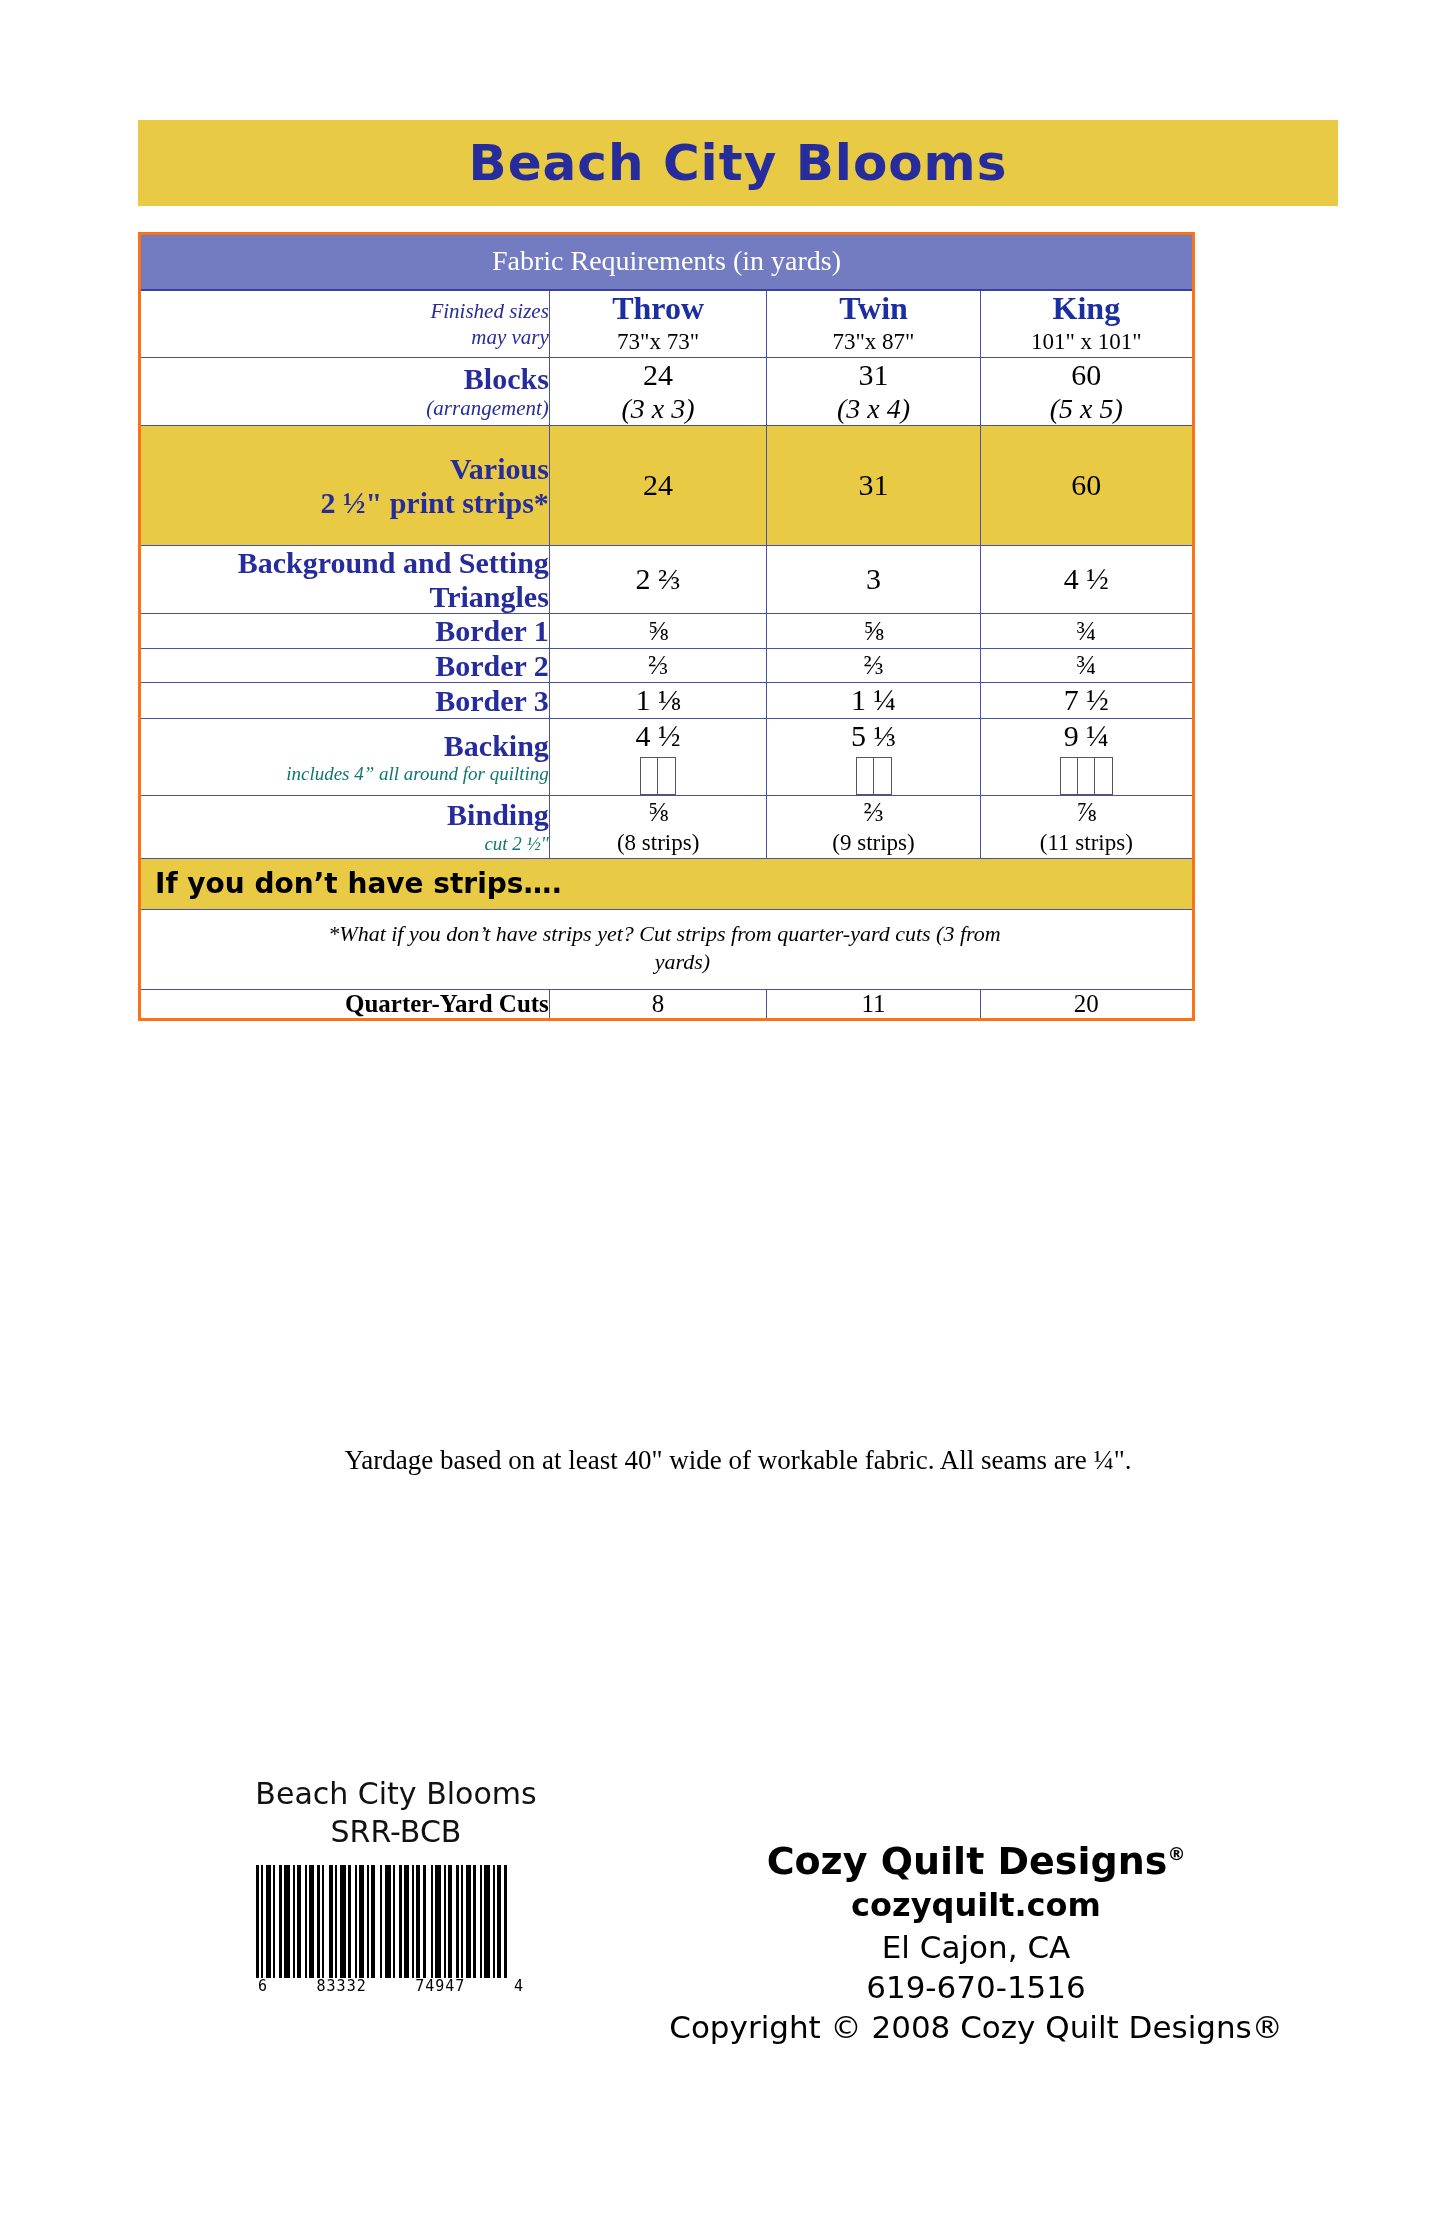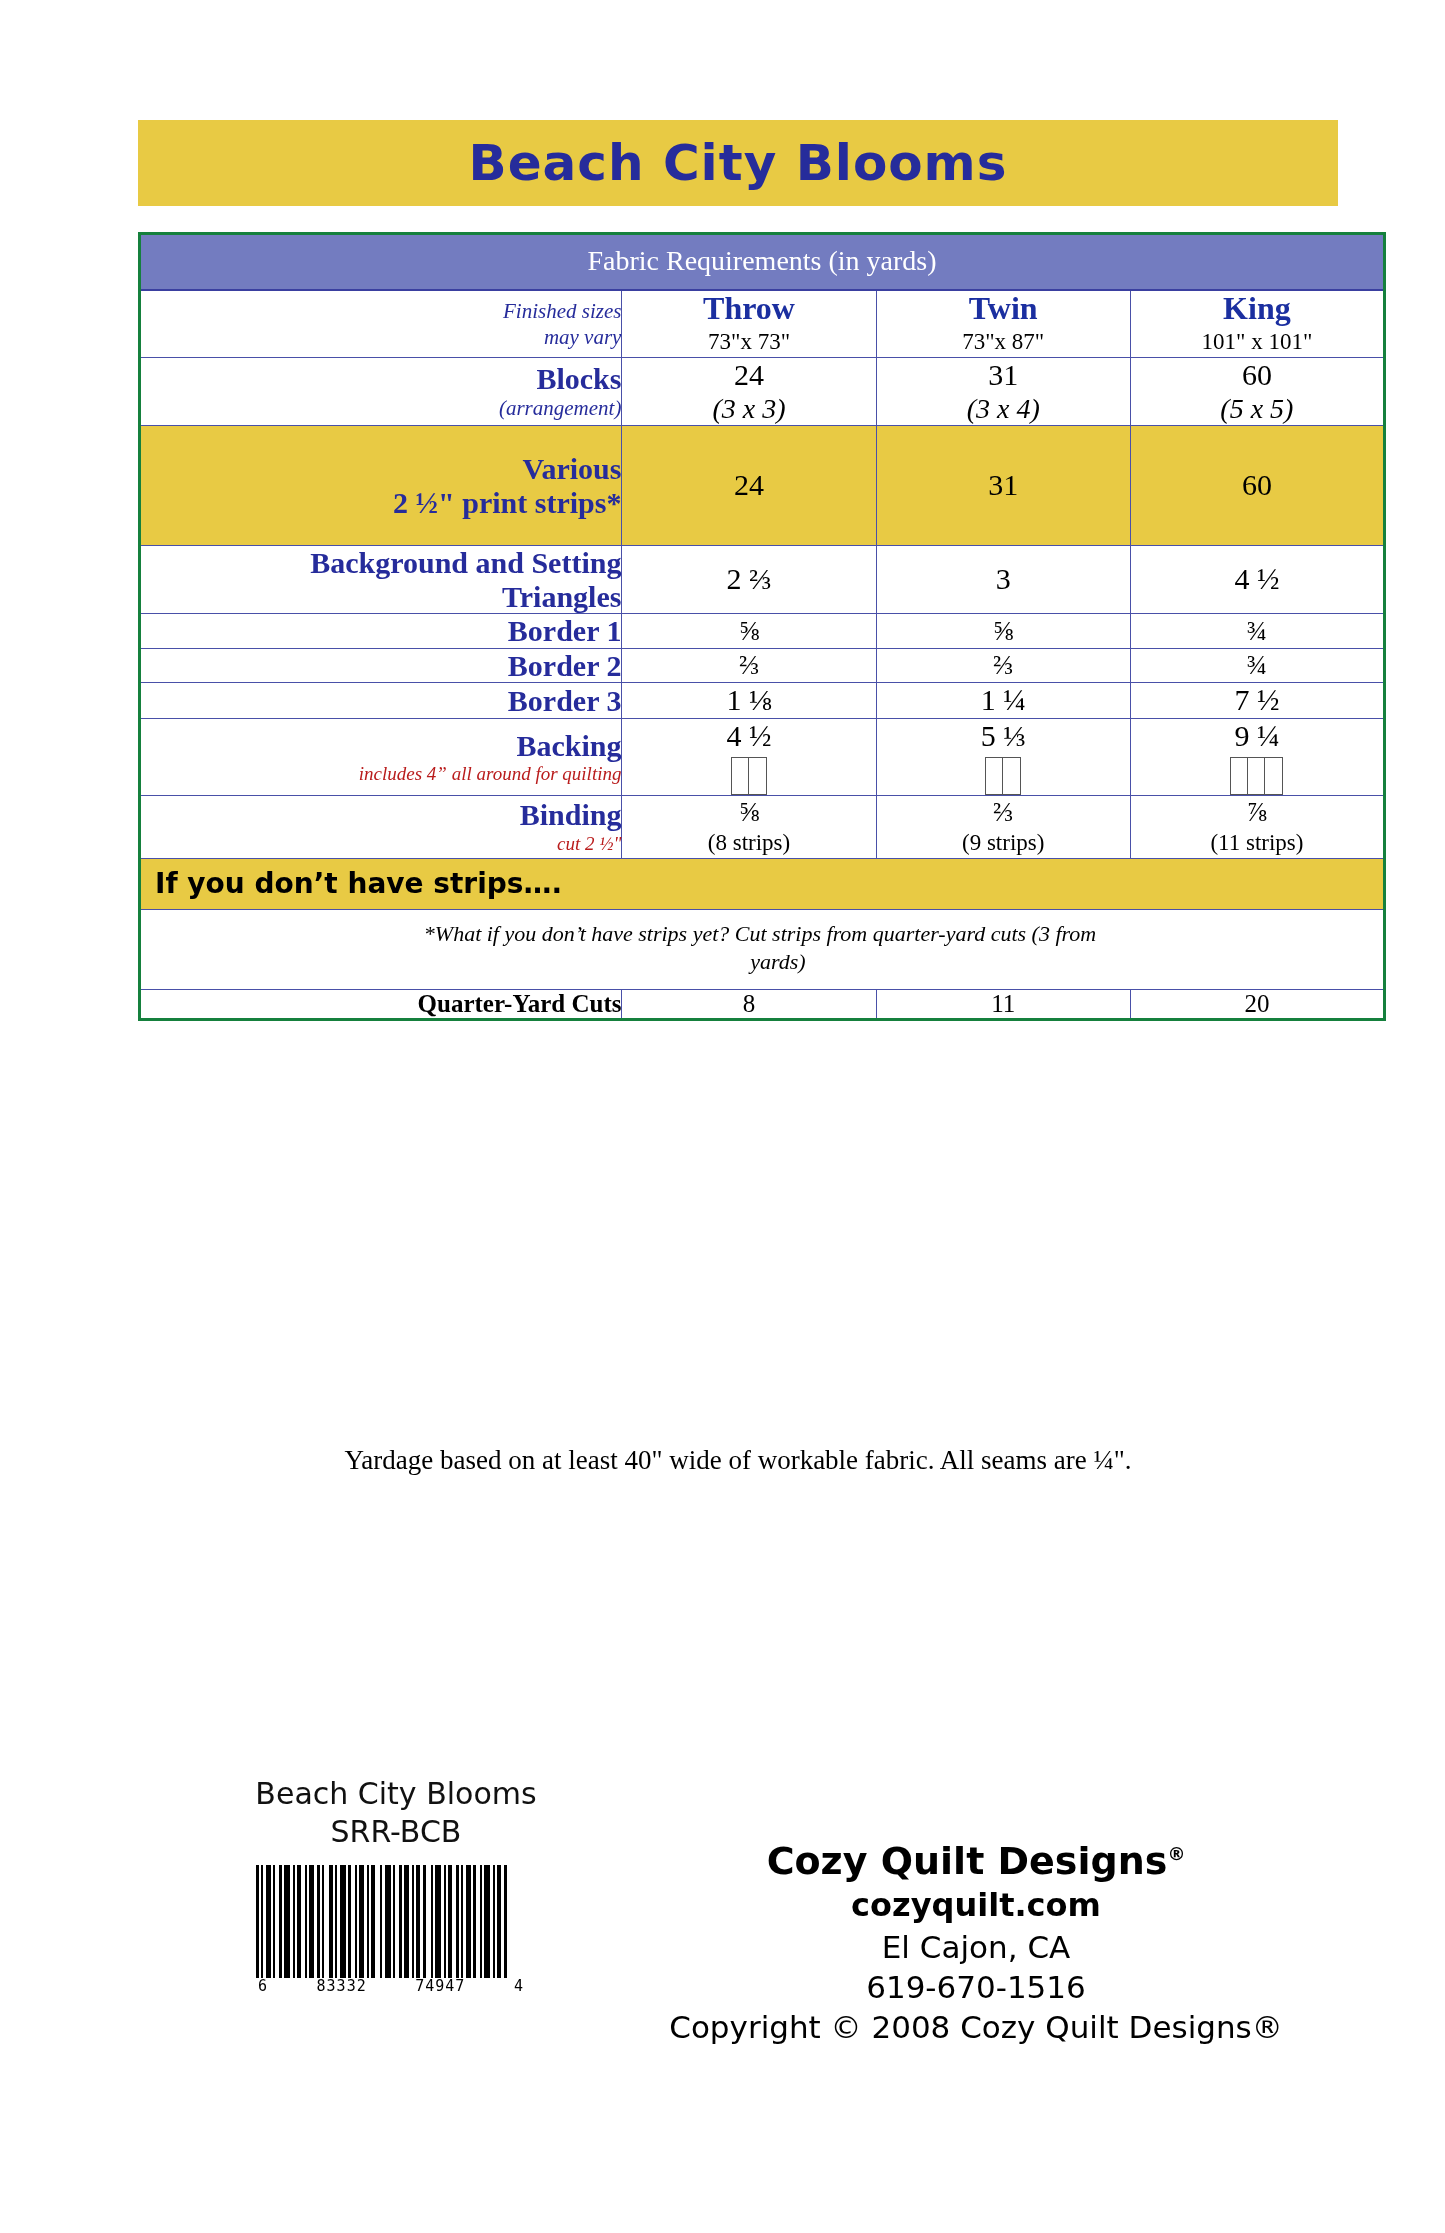--- a/index.html
+++ b/index.html
@@ -39,22 +39,22 @@
     font-weight: bold;
     color: #262c9b;
     letter-spacing: 1px;
   }
 
   
   .fabric-table {
     position: absolute;
     left: 122px;
     top: 232px;
-    width: 1248px;
-    border: 3px solid #15803d;
+    width: 1057px;
+    border: 3px solid #f97316;
     box-sizing: border-box;
     border-collapse: collapse;
   }
   .fabric-table td {
     border: 1px solid #4950a8;
     padding: 0;
     vertical-align: middle;
   }
 
   .hdr-row td {
@@ -88,21 +88,21 @@
     display: block;
   }
   .lbl-sub {
     color: #262c9b;
     font-style: italic;
     font-size: 21px;
     line-height: 1.25;
     display: block;
   }
   .lbl-sub-small {
-    color: #b91c1c;
+    color: #0f766e;
     font-style: italic;
     font-size: 19px;
     line-height: 1.25;
     display: block;
   }
 
   .size-name {
     color: #1b2fa0;
     font-weight: bold;
     font-size: 32px;

